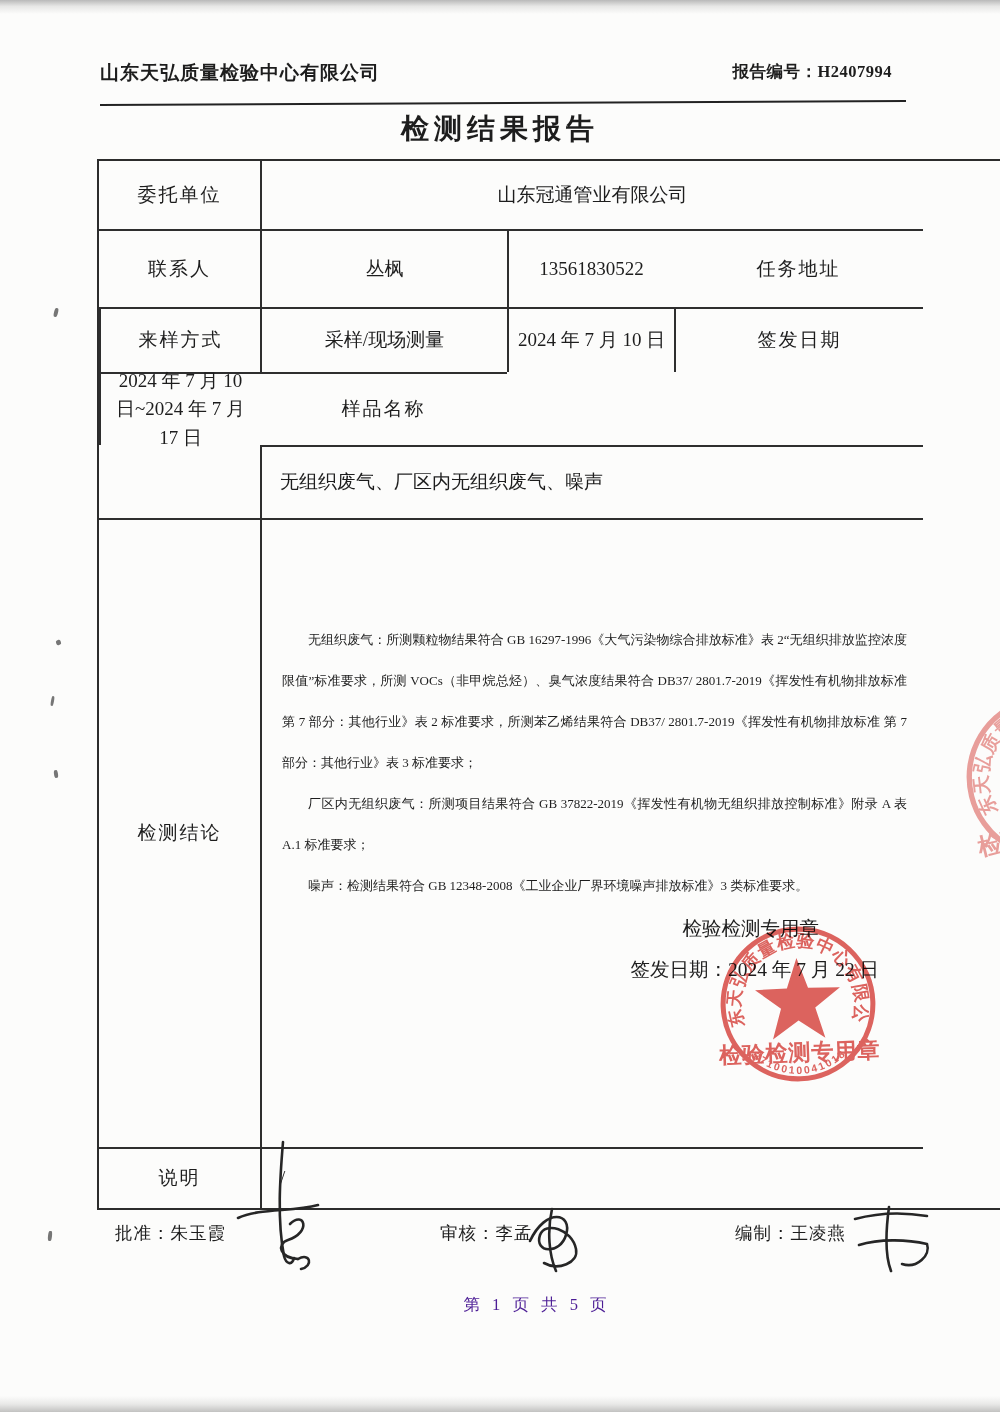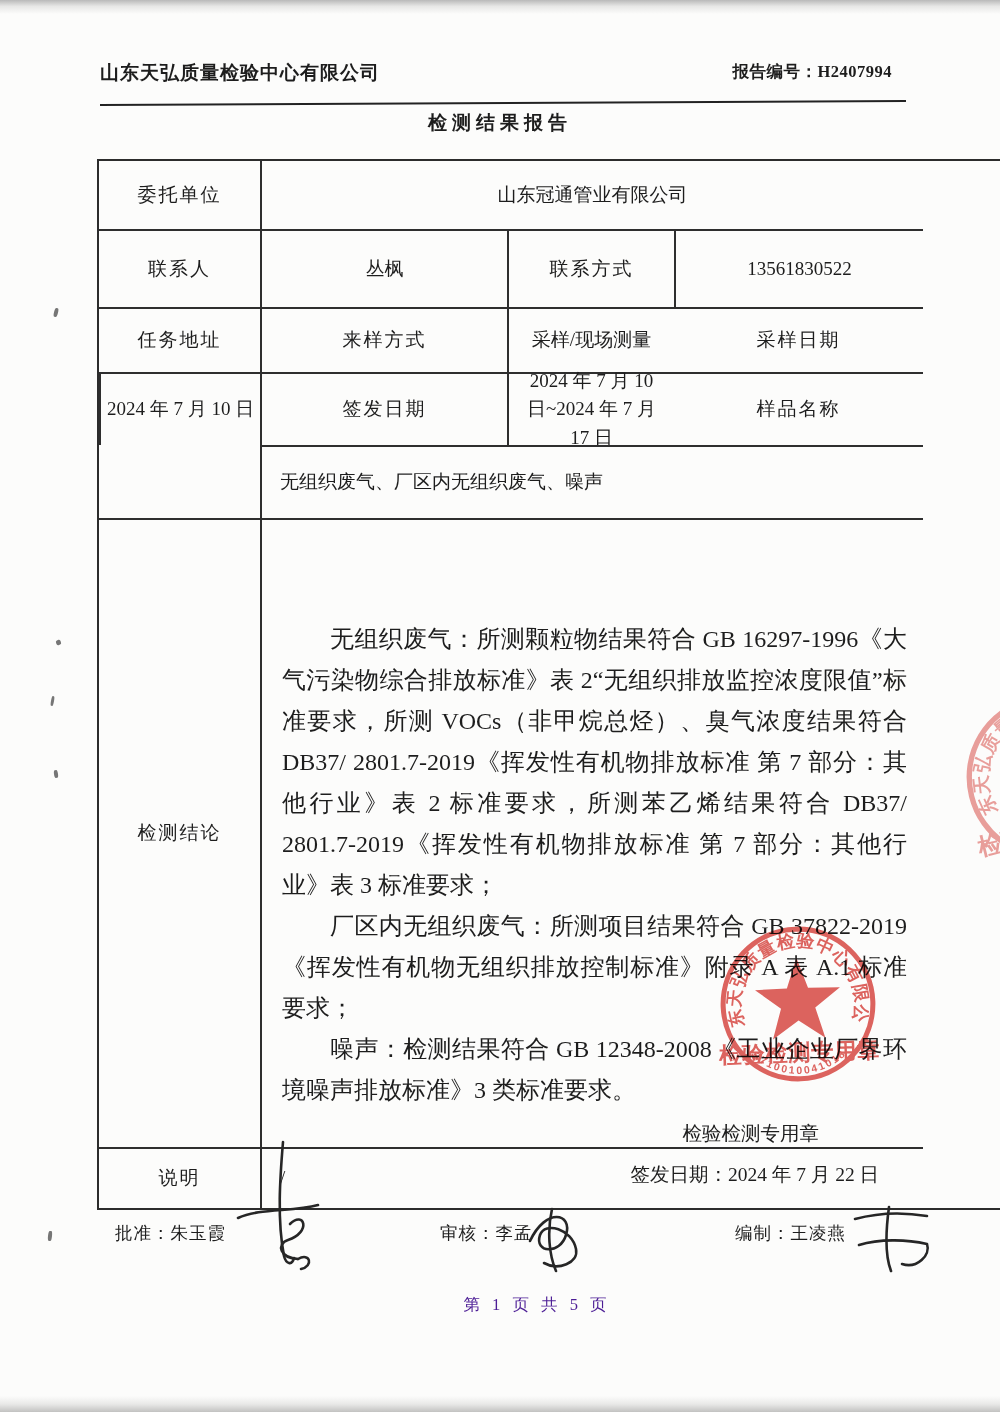--- a/index.html
+++ b/index.html
@@ -19,21 +19,21 @@
   .hdr-company{position:absolute;left:100px;top:60px;
     font-family:"Liberation Sans","DejaVu Sans",sans-serif;
     font-weight:bold;font-size:19px;letter-spacing:1px;}
   .hdr-report-no{position:absolute;right:108px;top:61px;
     font-weight:bold;font-size:16.5px;letter-spacing:.5px;}
   .hdr-rule{position:absolute;left:100px;top:102px;width:806px;height:2px;
     background:#222;transform:rotate(-.3deg);}
 
   .doc-title{position:absolute;left:0;top:110px;width:100%;text-align:center;
     font-family:"Liberation Sans","DejaVu Sans",sans-serif;
-    font-weight:bold;font-size:19px;letter-spacing:5px;}
+    font-weight:bold;font-size:28px;letter-spacing:5px;}
 
   
   .report-table{
     position:absolute;left:97px;top:159px;width:960px;
     display:grid;
     grid-template-columns:161px 247px 167px 249px;
     grid-template-rows:68px 78px 65px 73px 73px 629px 61px;
     border:2px solid #2c2c2c;
     box-sizing:border-box;
     font-size:19px;
@@ -42,21 +42,21 @@
     box-sizing:border-box;text-align:center;line-height:1.5;}
   .cell.bl{border-left:2px solid #2e2e2e;}
   .cell.bt{border-top:2px solid #2e2e2e;}
   .cell.left{justify-content:flex-start;text-align:right;padding-left:18px;}
   .lbl{letter-spacing:2px;}
   .addr{font-size:18px;padding:0 6px;}
   .dates2{padding:0 10px;}
 
   .concl{display:block;position:relative;padding:99px 16px 0 20px;
     text-align:justify;}
-  .concl p{margin:0;text-indent:2em;line-height:41px;font-size:24px;}
+  .concl p{margin:0;text-indent:2em;line-height:41px;font-size:13px;}
   .stamp-line{line-height:41px;font-size:19.5px;text-align:right;}
   .stamp-line.cap{margin-top:2px;margin-right:88px;}
   .stamp-line.date{margin-right:28px;}
 
   
   .seal{position:absolute;left:686px;top:896px;width:224px;height:216px;
     opacity:.82;mix-blend-mode:multiply;transform:rotate(-2deg);}
   .seal svg{width:100%;height:100%;}
   .seal-edge{position:absolute;right:-168px;top:662px;width:238px;height:230px;
     opacity:.5;mix-blend-mode:multiply;transform:rotate(-14deg);}
@@ -89,28 +89,26 @@
 
   <div class="doc-title">检测结果报告</div>
 
   <div class="report-table">
 
     <div class="cell lbl">委托单位</div>
     <div class="cell bl" style="grid-column:2 / span 3;">山东冠通管业有限公司</div>
 
     <div class="cell bt lbl">联系人</div>
     <div class="cell bt bl">丛枫</div>
-    <div class="cell bt bl lbl">联系方式</div>
     <div class="cell bt bl">13561830522</div>
 
     <div class="cell bt lbl">任务地址</div>
     <div class="cell bt bl lbl">来样方式</div>
     <div class="cell bt bl">采样/现场测量</div>
 
-    <div class="cell bt lbl">采样日期</div>
     <div class="cell bt bl">2024 年 7 月 10 日</div>
     <div class="cell bt bl lbl">签发日期</div>
     <div class="cell bt bl dates2">2024 年 7 月 10 日~2024 年 7 月 17 日</div>
 
     <div class="cell bt lbl">样品名称</div>
     <div class="cell bt bl left" style="grid-column:2 / span 3;">无组织废气、厂区内无组织废气、噪声</div>
 
     <div class="cell bt lbl">检测结论</div>
     <div class="cell bt bl concl" style="grid-column:2 / span 3;">
       <p>无组织废气：所测颗粒物结果符合 GB 16297-1996《大气污染物综合排放标准》表 2“无组织排放监控浓度限值”标准要求，所测 VOCs（非甲烷总烃）、臭气浓度结果符合 DB37/ 2801.7-2019《挥发性有机物排放标准 第 7 部分：其他行业》表 2 标准要求，所测苯乙烯结果符合 DB37/ 2801.7-2019《挥发性有机物排放标准 第 7 部分：其他行业》表 3 标准要求；</p>

